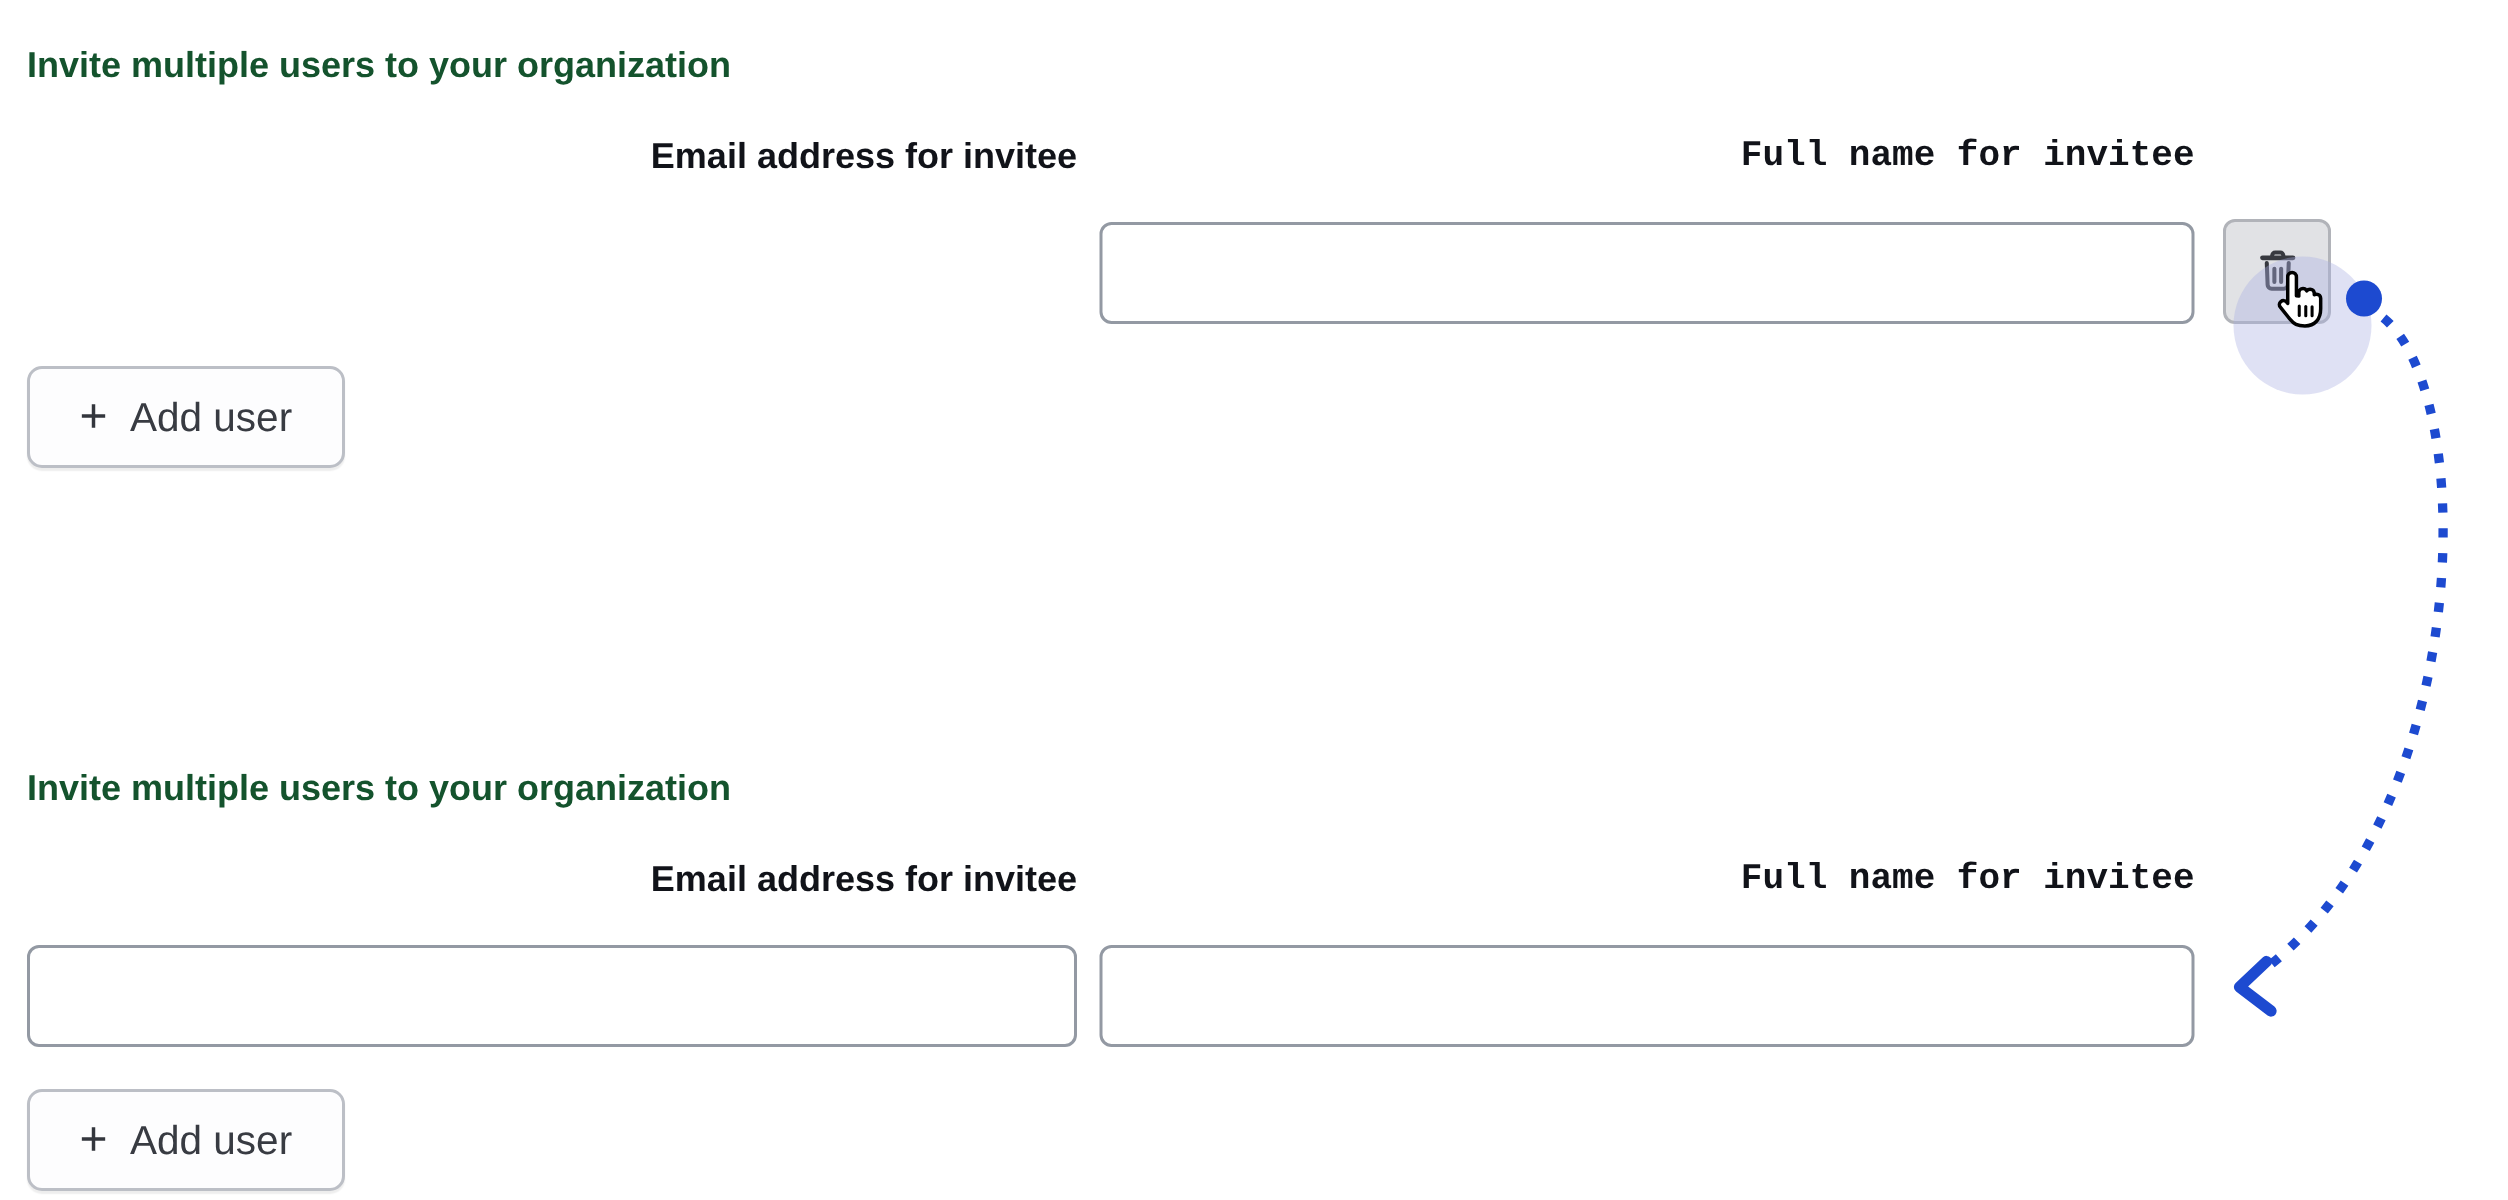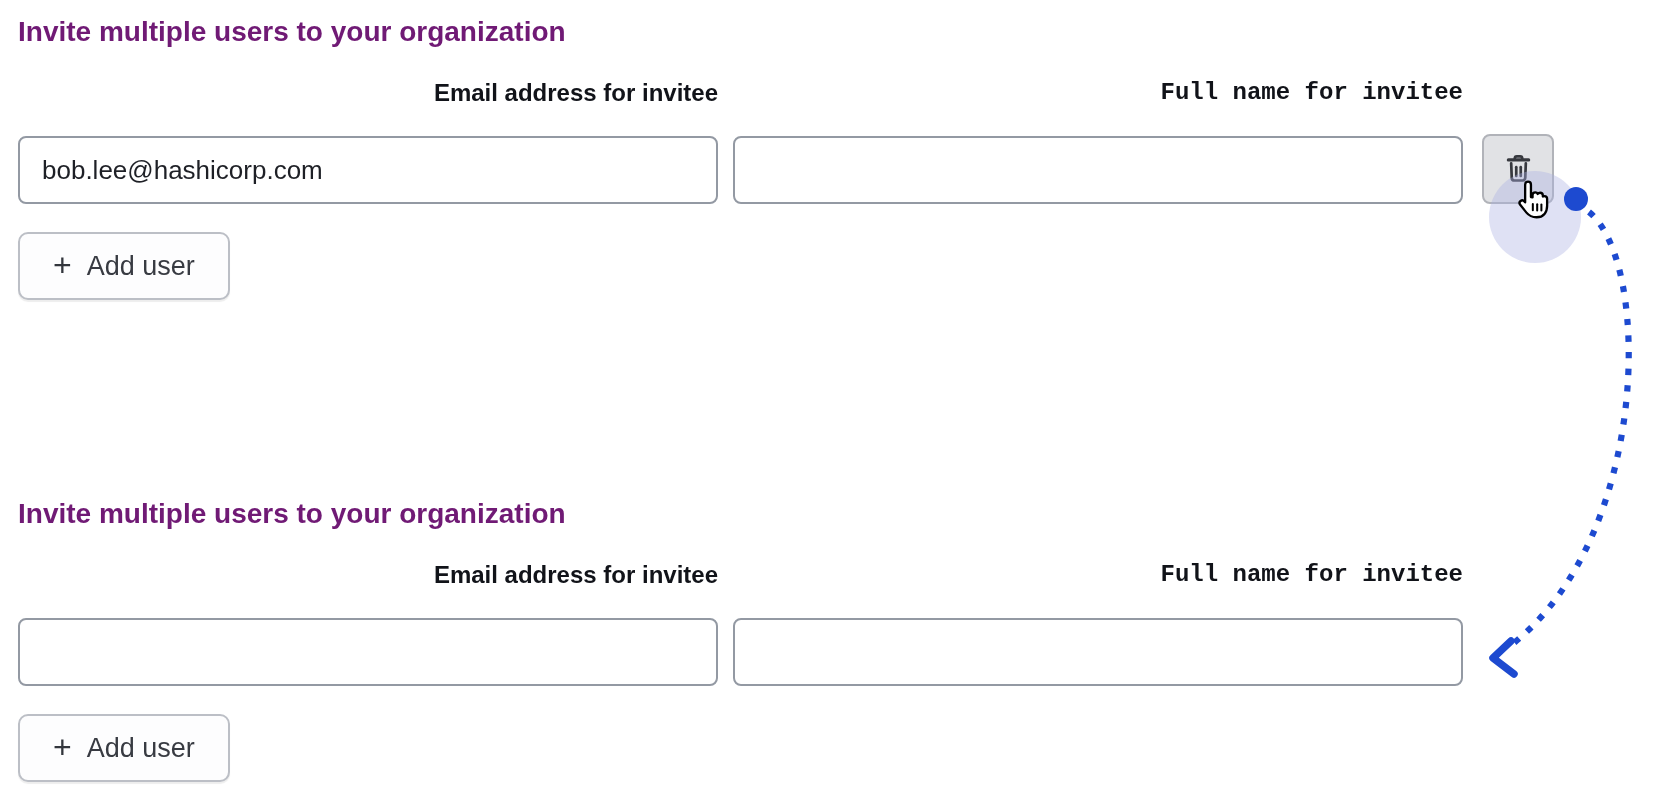--- a/index.html
+++ b/index.html
@@ -5,21 +5,21 @@
   html,body{margin:0;padding:0;}
   body{
     width:1672px;height:800px;position:relative;background:#ffffff;
     font-family:"Liberation Sans","DejaVu Sans",sans-serif;
     color:#16181d;overflow:hidden;
   }
   .section{position:absolute;left:18px;}
   #section-1{top:18px;}
   #section-2{top:500px;}
   .section-title{
-    font-size:28px;font-weight:700;line-height:28px;margin:0 0 33px 0;color:#701a75;
+    font-size:24px;font-weight:700;line-height:28px;margin:12px 0 33px 0;color:#14532d;
   }
   .fields-row{display:flex;align-items:flex-start;}
   .field-col{display:flex;flex-direction:column;align-items:flex-end;}
   .field-col.email{width:700px;margin-right:15px;}
   .field-col.name{width:730px;font-family:Liberation Mono, monospace;}
   .field-label{
     font-size:24px;font-weight:700;line-height:28px;margin-bottom:29px;color:#111319;
   }
   .text-input{
     height:68px;width:100%;box-sizing:border-box;
@@ -45,21 +45,20 @@
   }
 </style>
 </head>
 <body>
 
 <div class="section" id="section-1">
   <h2 class="section-title">Invite multiple users to your organization</h2>
   <div class="fields-row">
     <div class="field-col email">
       <div class="field-label">Email address for invitee</div>
-      <input class="text-input" type="text" value="bob.lee@hashicorp.com" style="">
     </div>
     <div class="field-col name">
       <div class="field-label">Full name for invitee</div>
       <input class="text-input" type="text" value="" style="">
     </div>
     <div class="delete-wrap">
       <button class="icon-button">
         <svg width="27" height="30" viewBox="0 0 24 26" fill="none">
           <g stroke="#37393f" stroke-width="2.4" stroke-linecap="round" stroke-linejoin="round">
             <path d="M8.7 4.3 V3.5 C8.7 2.5 9.5 1.7 10.5 1.7 H13.5 C14.5 1.7 15.3 2.5 15.3 3.5 V4.3"></path>

